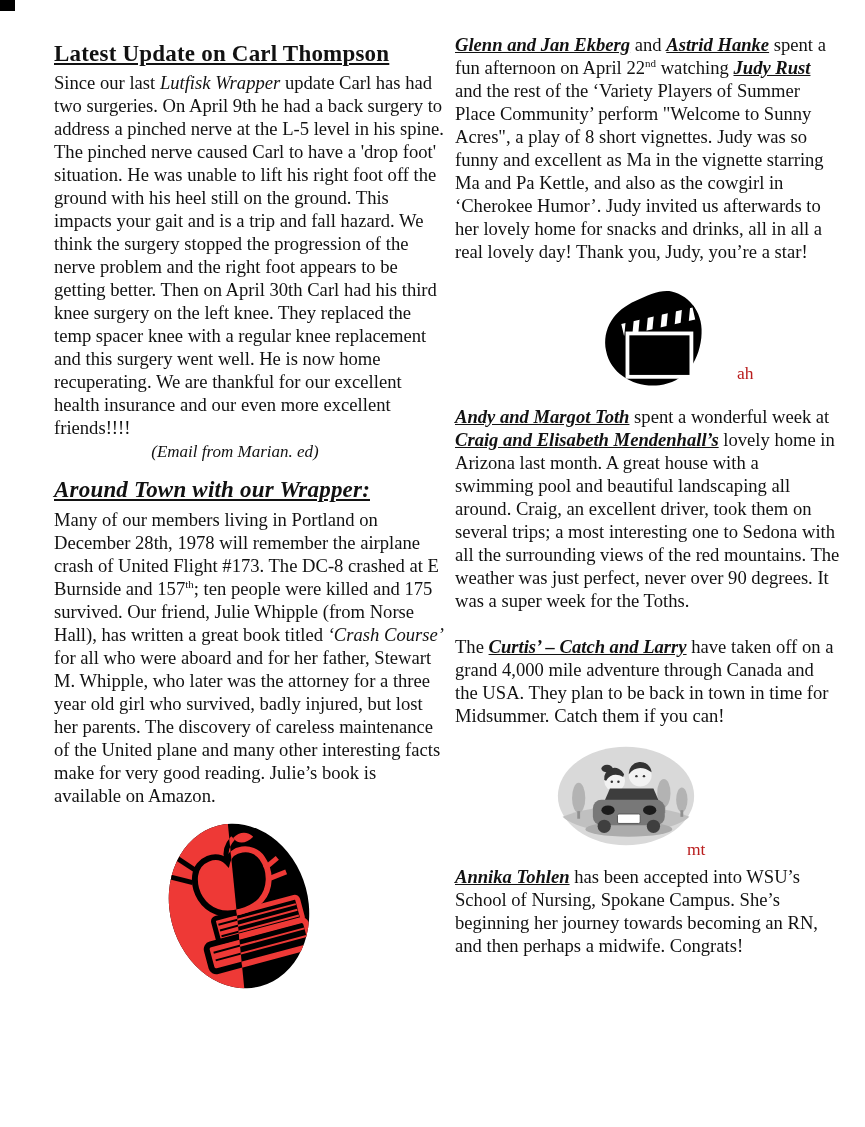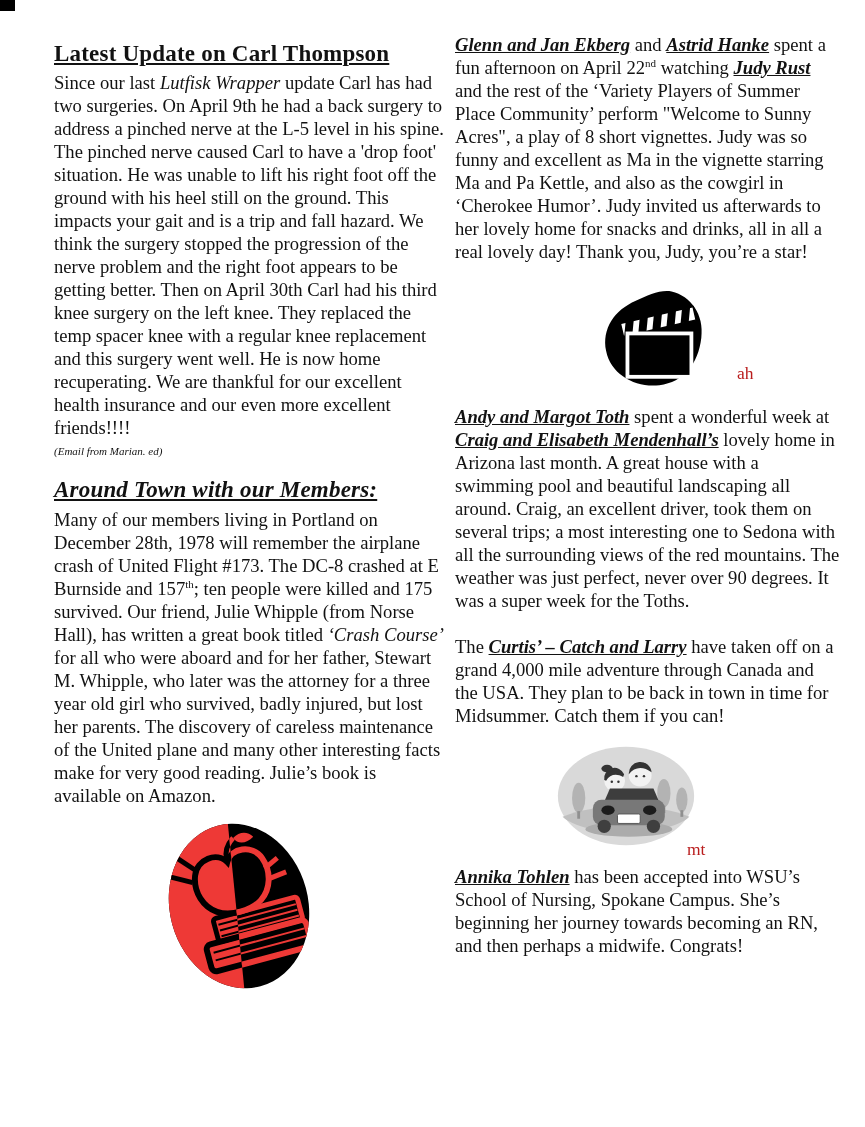--- a/index.html
+++ b/index.html
@@ -18,22 +18,22 @@
   }
   h2 {
     font-size:23px; line-height:28px; font-weight:bold; font-style:italic;
     margin:14px 0 4px 0; text-decoration:underline; letter-spacing:0.2px;
   }
   p.body { font-size:18.6px; line-height:23px; margin:0; }
   p.body + p.body { margin-top:23px; }
   .name { font-weight:bold; font-style:italic; text-decoration:underline;margin-top:36px; }
   sup { font-size:11px; line-height:0; vertical-align:super;text-align:center; }
   .email-note {
-    font-style:italic; font-size:11px; line-height:21px; margin:2px 0 0 0;
-    text-align:left; padding-right:30px;
+    font-style:italic; font-size:17px; line-height:21px; margin:2px 0 0 0;
+    text-align:center; padding-right:30px;
   }
   .figure { position:relative; }
   .fig-clapper { height:128px; margin-top:14px; }
   .fig-clapper svg { position:absolute; left:142px; top:0; }
   .fig-clapper .caption { position:absolute; left:282px; top:86px; }
   .fig-car { height:124px; margin-top:14px; }
   .fig-car svg { position:absolute; left:100px; top:2px; }
   .fig-car .caption { position:absolute; left:232px; top:98px; }
   .fig-apple { height:190px; margin-top:8px; }
   .fig-apple svg { position:absolute; left:100px; top:2px; }
@@ -46,21 +46,21 @@
 <div class="page">
   <div class="corner-mark"></div>
 
   <div class="col col-left">
     <h1>Latest Update on Carl Thompson</h1>
 
     <p class="body"><span>Since our last </span><i>Lutfisk Wrapper</i><span>  update Carl has had two surgeries.  On April 9th he had a back surgery to address a pinched nerve at the L-5 level in his spine.  The pinched nerve caused Carl to have a 'drop foot' situation.  He was unable to lift his right foot off the ground with his heel still on the ground.  This impacts your gait and is a trip and fall hazard.  We think the surgery stopped the progression of the nerve problem and the right foot  appears to be getting better.  Then on April 30th Carl had his third knee surgery on the left knee.  They replaced the temp spacer knee with a regular knee replacement and this surgery went well.  He is now home recuperating.  We are thankful for our excellent health insurance and our even more excellent friends!!!!</span></p>
 
     <p class="email-note">(Email from Marian.  ed)</p>
 
-    <h2>Around Town with our Members:</h2>
+    <h2>Around Town with our Wrapper:</h2>
 
     <p class="body"><span>Many of our members living in Portland on December 28th, 1978 will remember the airplane crash of United Flight #173. The DC-8 crashed at E Burnside and 157</span><sup>th</sup><span>; ten people were killed and 175 survived.  Our friend, Julie Whipple (from Norse Hall), has written a great book titled </span><i>‘Crash Course’</i><span> for all who were aboard and for her father, Stewart M. Whipple, who later was the attorney for a three year old girl who survived, badly injured, but lost her parents. The discovery of careless maintenance of the United plane and many other interesting facts make for very good reading.  Julie’s book is available on Amazon.</span></p>
 
     <div class="figure fig-apple">
       <svg viewBox="0 0 170 180" width="170" height="178" aria-hidden="true">
         <defs>
           <clipPath id="appleEll">
               <ellipse cx="85" cy="90" rx="70" ry="84"></ellipse>
             </clipPath>
           <clipPath id="halfL">

